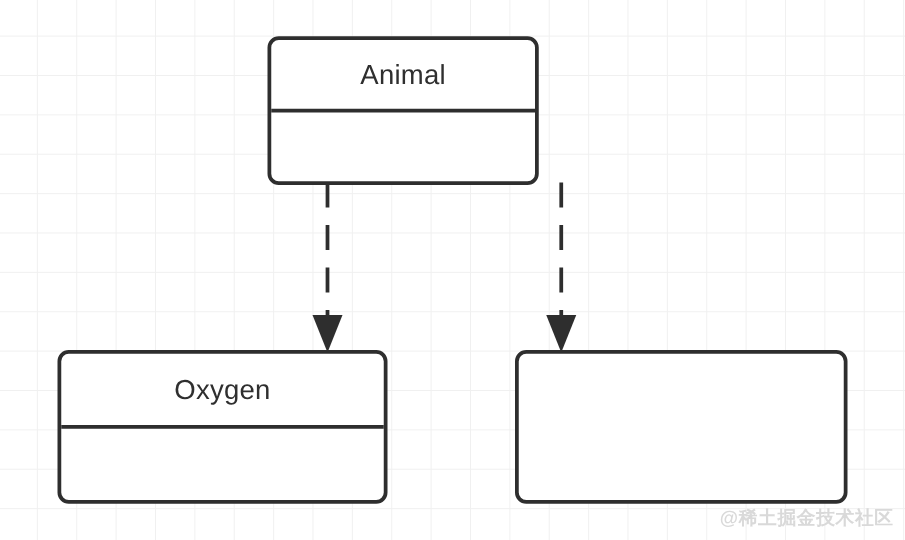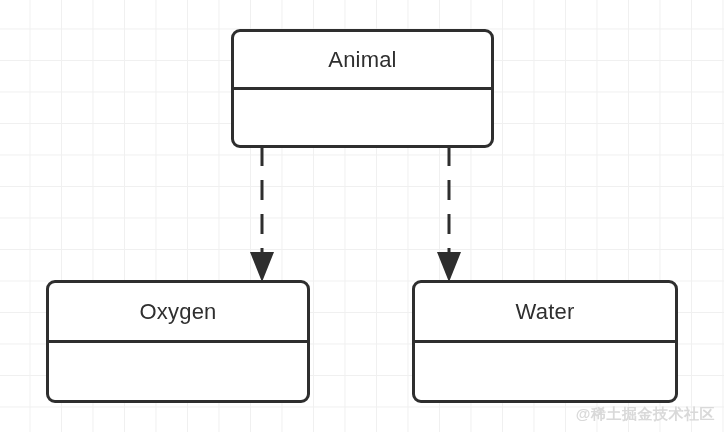--- a/index.html
+++ b/index.html
@@ -41,21 +41,21 @@
     letter-spacing: 0.2px;
     line-height: 1;
     white-space: nowrap;
   }
   .uml-attr-cell {
     flex: 1 1 auto;
     box-sizing: border-box;
   }
 
   
-  #class-animal { left: 231px; top: 29px;  width: 263px; height: 119px; }
+  #class-animal { left: 214px; top: 29px;  width: 217px; height: 119px; }
   #class-animal .uml-name-cell { height: 58px; }
 
   #class-oxygen { left: 46px;  top: 280px; width: 264px; height: 123px; text-align: right; }
   #class-oxygen .uml-name-cell { height: 60px; }
 
   #class-water  { left: 412px; top: 280px; width: 266px; height: 123px; }
   #class-water  .uml-name-cell { height: 60px; }
 
   
   .connector {
@@ -113,19 +113,18 @@
     <div class="uml-name-cell">Animal</div>
     <div class="uml-attr-cell"></div>
   </div>
 
   <div class="uml-class" id="class-oxygen">
     <div class="uml-name-cell">Oxygen</div>
     <div class="uml-attr-cell"></div>
   </div>
 
   <div class="uml-class" id="class-water">
-    <div class="uml-name-cell">Water</div>
     <div class="uml-attr-cell"></div>
   </div>
 
   <div id="watermark">@稀土掘金技术社区</div>
 
 </div>
 
 </body></html>

